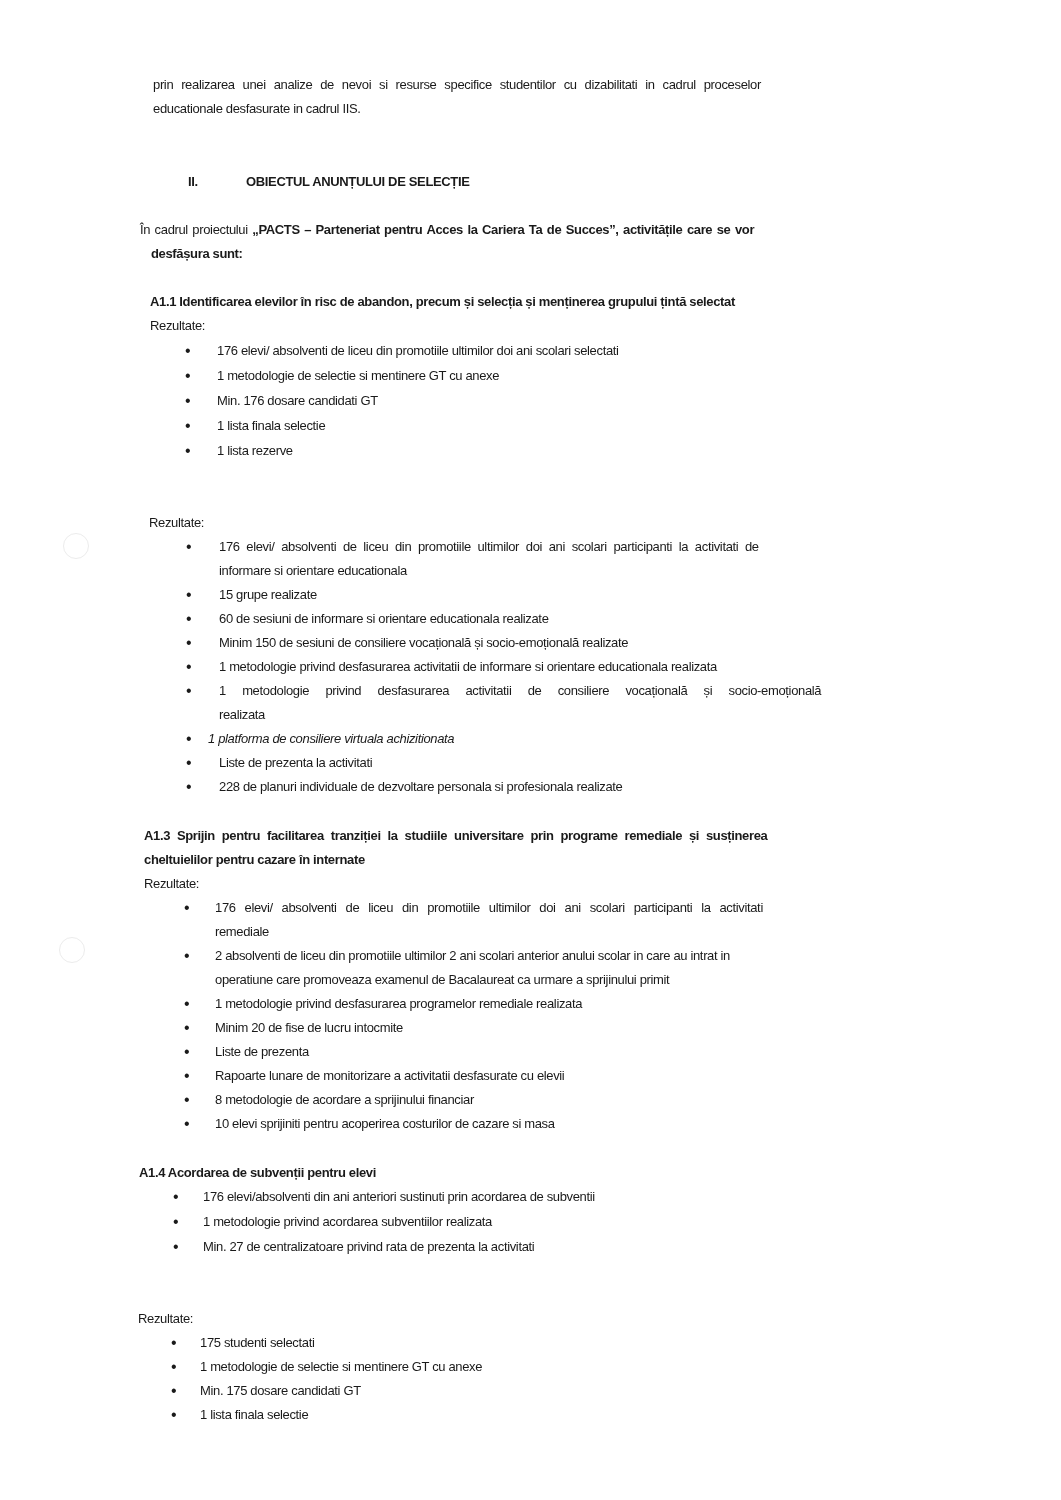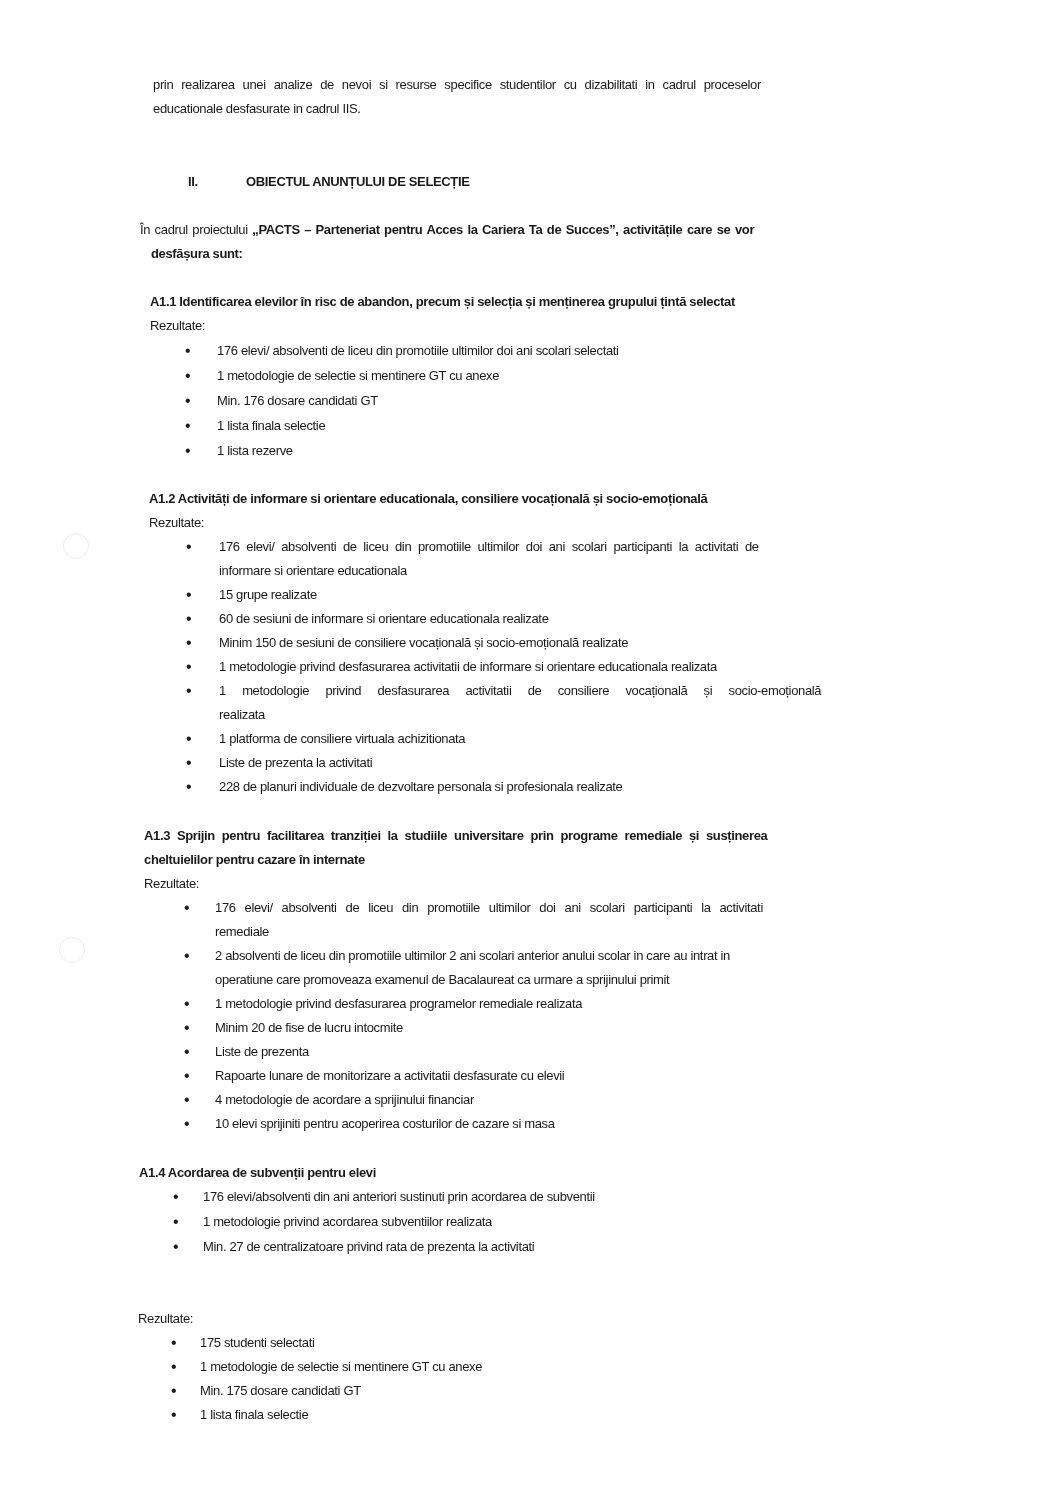--- a/index.html
+++ b/index.html
@@ -43,39 +43,38 @@
     <span class="bullet" style="left:185px;top:364px;">•</span>
     <div class="txt" style="left:217px;top:364px;">1 metodologie de selectie si mentinere GT cu anexe</div>
     <span class="bullet" style="left:185px;top:389px;">•</span>
     <div class="txt" style="left:217px;top:389px;">Min. 176 dosare candidati GT</div>
     <span class="bullet" style="left:185px;top:414px;">•</span>
     <div class="txt" style="left:217px;top:414px;">1 lista finala selectie</div>
     <span class="bullet" style="left:185px;top:439px;">•</span>
     <div class="txt" style="left:217px;top:439px;">1 lista rezerve</div>
   </div>
 
-  <div class="txt b" style="left:149px;top:487px;">A1.2 Activități de informare si orientare educationala, consiliere vocațională și socio-emoțională</div>
   <div class="txt" style="left:149px;top:511px;">Rezultate:</div>
   <div>
     <span class="bullet" style="left:186px;top:535px;">•</span>
     <div class="txt" style="left:219px;top:535px;word-spacing:3.4px;">176 elevi/ absolventi de liceu din promotiile ultimilor doi ani scolari participanti la activitati de</div>
     <div class="txt" style="left:219px;top:559px;">informare si orientare educationala</div>
     <span class="bullet" style="left:186px;top:583px;">•</span>
     <div class="txt" style="left:219px;top:583px;">15 grupe realizate</div>
     <span class="bullet" style="left:186px;top:607px;">•</span>
     <div class="txt" style="left:219px;top:607px;">60 de sesiuni de informare si orientare educationala realizate</div>
     <span class="bullet" style="left:186px;top:631px;">•</span>
     <div class="txt" style="left:219px;top:631px;">Minim 150 de sesiuni de consiliere vocațională și socio-emoțională realizate</div>
     <span class="bullet" style="left:186px;top:655px;">•</span>
     <div class="txt" style="left:219px;top:655px;">1 metodologie privind desfasurarea activitatii de informare si orientare educationala realizata</div>
     <span class="bullet" style="left:186px;top:679px;">•</span>
     <div class="txt" style="left:219px;top:679px;word-spacing:13px;">1 metodologie privind desfasurarea activitatii de consiliere vocațională și socio-emoțională</div>
     <div class="txt" style="left:219px;top:703px;">realizata</div>
     <span class="bullet" style="left:186px;top:727px;">•</span>
-    <div class="txt" style="left:219px;top:727px;">1 platforma de consiliere virtuala achizitionata</div>
+    <div class="txt" style="left:208px;top:727px;font-style:italic;">1 platforma de consiliere virtuala achizitionata</div>
     <span class="bullet" style="left:186px;top:751px;">•</span>
     <div class="txt" style="left:219px;top:751px;">Liste de prezenta la activitati</div>
     <span class="bullet" style="left:186px;top:775px;">•</span>
     <div class="txt" style="left:219px;top:775px;">228 de planuri individuale de dezvoltare personala si profesionala realizate</div>
   </div>
 
   <div class="txt b" style="left:144px;top:824px;word-spacing:3.6px;">A1.3 Sprijin pentru facilitarea tranziției la studiile universitare prin programe remediale și susținerea</div>
   <div class="txt b" style="left:144px;top:848px;">cheltuielilor pentru cazare în internate</div>
   <div class="txt" style="left:144px;top:872px;">Rezultate:</div>
   <div>
@@ -87,21 +86,21 @@
     <div class="txt" style="left:215px;top:968px;">operatiune care promoveaza examenul de Bacalaureat ca urmare a sprijinului primit</div>
     <span class="bullet" style="left:184px;top:992px;">•</span>
     <div class="txt" style="left:215px;top:992px;">1 metodologie privind desfasurarea programelor remediale realizata</div>
     <span class="bullet" style="left:184px;top:1016px;">•</span>
     <div class="txt" style="left:215px;top:1016px;">Minim 20 de fise de lucru intocmite</div>
     <span class="bullet" style="left:184px;top:1040px;">•</span>
     <div class="txt" style="left:215px;top:1040px;">Liste de prezenta</div>
     <span class="bullet" style="left:184px;top:1064px;">•</span>
     <div class="txt" style="left:215px;top:1064px;">Rapoarte lunare de monitorizare a activitatii desfasurate cu elevii</div>
     <span class="bullet" style="left:184px;top:1088px;">•</span>
-    <div class="txt" style="left:215px;top:1088px;">4 metodologie de acordare a sprijinului financiar</div>
+    <div class="txt" style="left:215px;top:1088px;">8 metodologie de acordare a sprijinului financiar</div>
     <span class="bullet" style="left:184px;top:1112px;">•</span>
     <div class="txt" style="left:215px;top:1112px;">10 elevi sprijiniti pentru acoperirea costurilor de cazare si masa</div>
   </div>
 
   <div class="txt b" style="left:139px;top:1161px;">A1.4 Acordarea de subvenții pentru elevi</div>
   <div>
     <span class="bullet" style="left:173px;top:1185px;">•</span>
     <div class="txt" style="left:203px;top:1185px;">176 elevi/absolventi din ani anteriori sustinuti prin acordarea de subventii</div>
     <span class="bullet" style="left:173px;top:1210px;">•</span>
     <div class="txt" style="left:203px;top:1210px;">1 metodologie privind acordarea subventiilor realizata</div>

